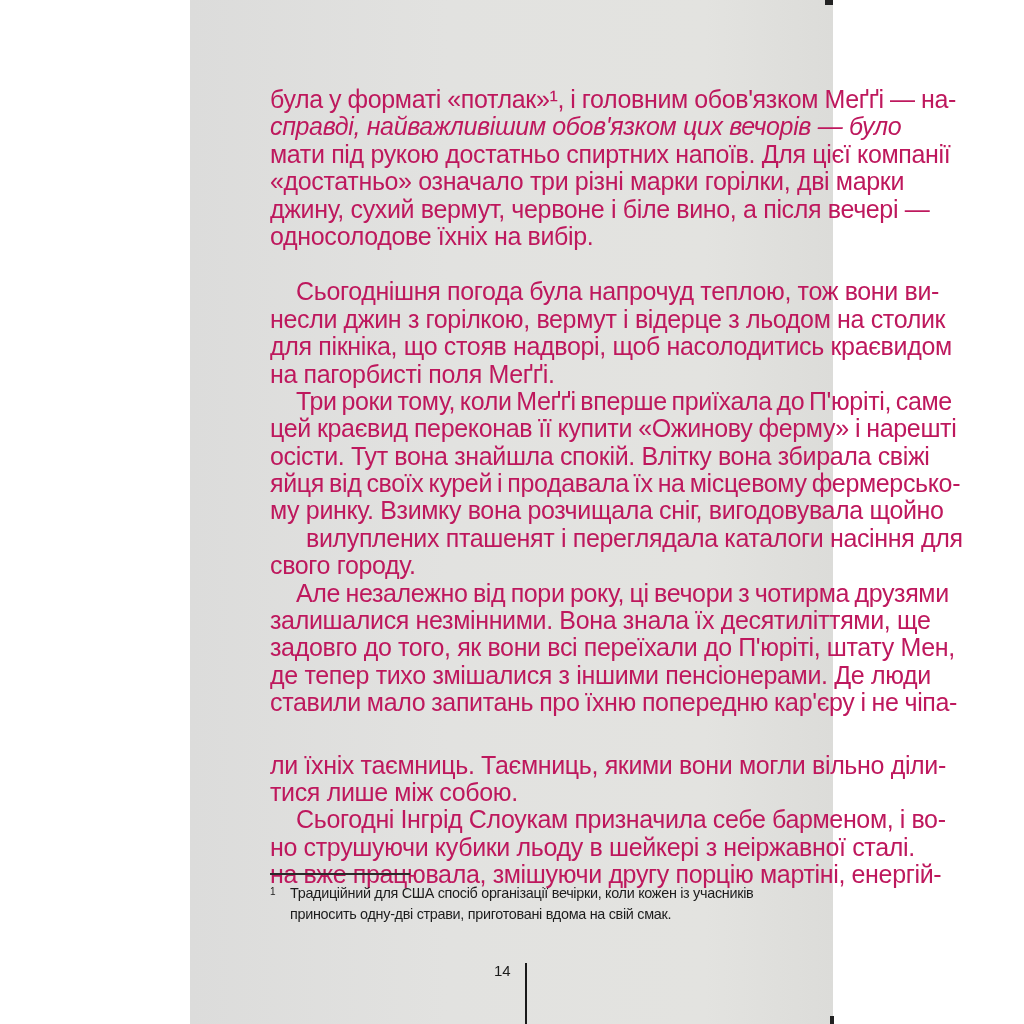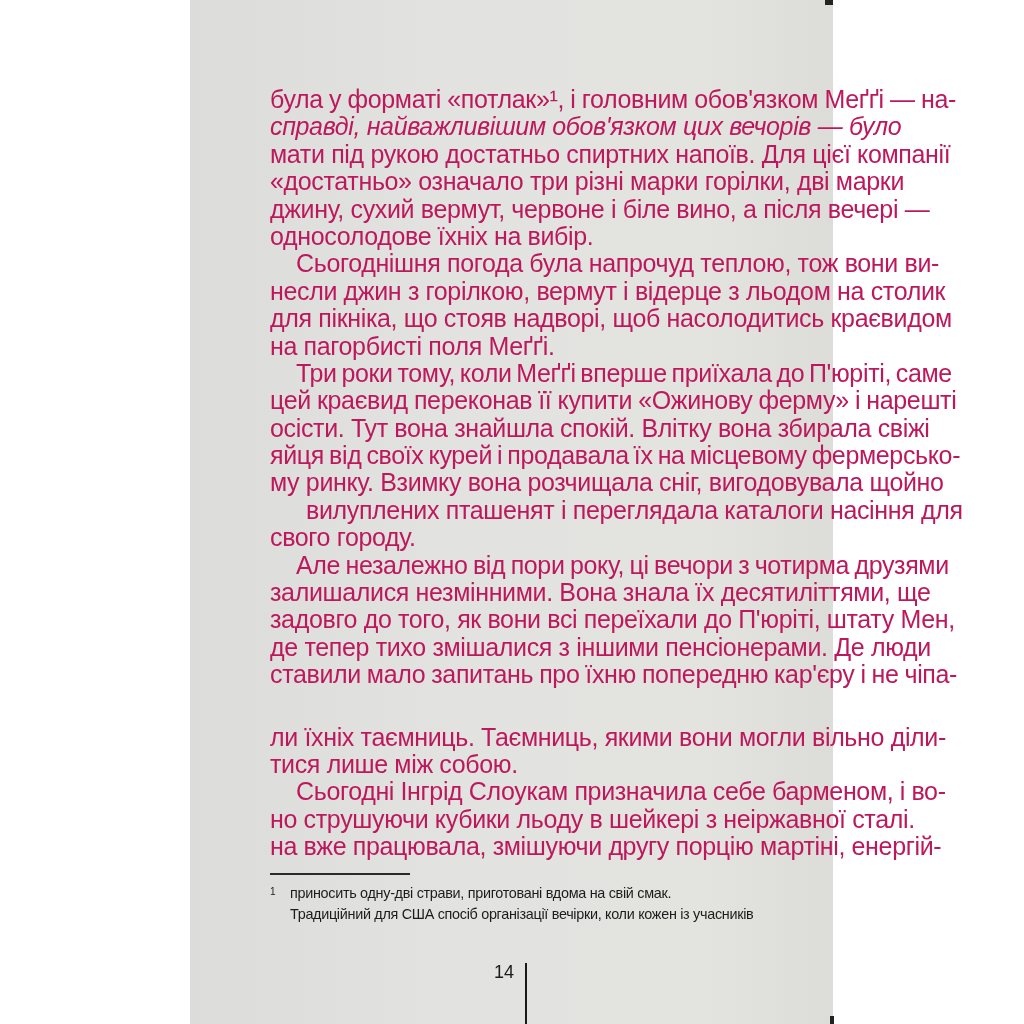--- a/index.html
+++ b/index.html
@@ -64,21 +64,21 @@
     }
     .footnote .fn-num {
       position: absolute; left: 0; top: -2px; font-size: 10px;
     }
     .footnote .fn-body { margin-left: 20px; }
     .footnote .fn-line { display: block; white-space: nowrap; }
     .page-number {
       position: absolute;
       left: 494px; top: 962px;
       font-family: "Liberation Sans", sans-serif;
-      font-size: 18px;
+      font-size: 15px;
       color: #1c1c1c;
     }
     .page-rule {
       position: absolute;
       left: 525px; top: 963px;
       width: 2px; height: 61px;
       background: #1a1a1a;
     }
   </style>
 </head>
@@ -91,21 +91,21 @@
 <div class="text">
   <p class="para">
     <span class="line" style="word-spacing: -0.333333px;">була у форматі «потлак»¹, і головним обов'язком Меґґі — на-</span>
     <span class="line" style="word-spacing: 0px; font-style: italic;">справді, найважливішим обов'язком цих вечорів — було</span>
     <span class="line" style="word-spacing: 0px;">мати під рукою достатньо спиртних напоїв. Для цієї компанії</span>
     <span class="line" style="word-spacing: 0px;">«достатньо» означало три різні марки горілки, дві марки</span>
     <span class="line" style="word-spacing: 0px;">джину, сухий вермут, червоне і біле вино, а після вечері —</span>
     <span class="line last">односолодове їхніх на вибір.</span>
   </p>
   <p class="para">
-    <span class="line" style="padding-left: 26px; word-spacing: 0px;">Сьогоднішня погода була напрочуд теплою, тож вони ви-</span>
+    <span class="line" style="padding-left: 26px; word-spacing: 0px; margin-top: 28px;">Сьогоднішня погода була напрочуд теплою, тож вони ви-</span>
     <span class="line" style="word-spacing: 0px;">несли джин з горілкою, вермут і відерце з льодом на столик</span>
     <span class="line" style="word-spacing: 0px;">для пікніка, що стояв надворі, щоб насолодитись краєвидом</span>
     <span class="line last">на пагорбисті поля Меґґі.</span>
   </p>
   <p class="para">
     <span class="line" style="padding-left: 26px; word-spacing: -1.88889px;">Три роки тому, коли Меґґі вперше приїхала до П'юріті, саме</span>
     <span class="line" style="word-spacing: -0.5px;">цей краєвид переконав її купити «Ожинову ферму» і нарешті</span>
     <span class="line" style="word-spacing: 0px;">осісти. Тут вона знайшла спокій. Влітку вона збирала свіжі</span>
     <span class="line" style="word-spacing: -1.55556px;">яйця від своїх курей і продавала їх на місцевому фермерсько-</span>
     <span class="line" style="word-spacing: 0px;">му ринку. Взимку вона розчищала сніг, вигодовувала щойно</span>
@@ -125,19 +125,19 @@
     <span class="line" style="padding-left: 26px; word-spacing: -0.142857px;">Сьогодні Інгрід Слоукам призначила себе барменом, і во-</span>
     <span class="line" style="word-spacing: 0px;">но струшуючи кубики льоду в шейкері з неіржавної сталі.</span>
     <span class="line" style="word-spacing: 0px;">на вже працювала, змішуючи другу порцію мартіні, енергій-</span>
   </p>
 </div>
 
 <div class="footnote-rule"></div>
 <div class="footnote">
   <span class="fn-num">1</span>
   <div class="fn-body">
+    <span class="fn-line">Традиційний для США спосіб організації вечірки, коли кожен із учасників</span>
     <span class="fn-line">приносить одну-дві страви, приготовані вдома на свій смак.</span>
-    <span class="fn-line">Традиційний для США спосіб організації вечірки, коли кожен із учасників</span>
   </div>
 </div>
 
 <div class="page-number">14</div>
 <div class="page-rule"></div>
 
 </body></html>

